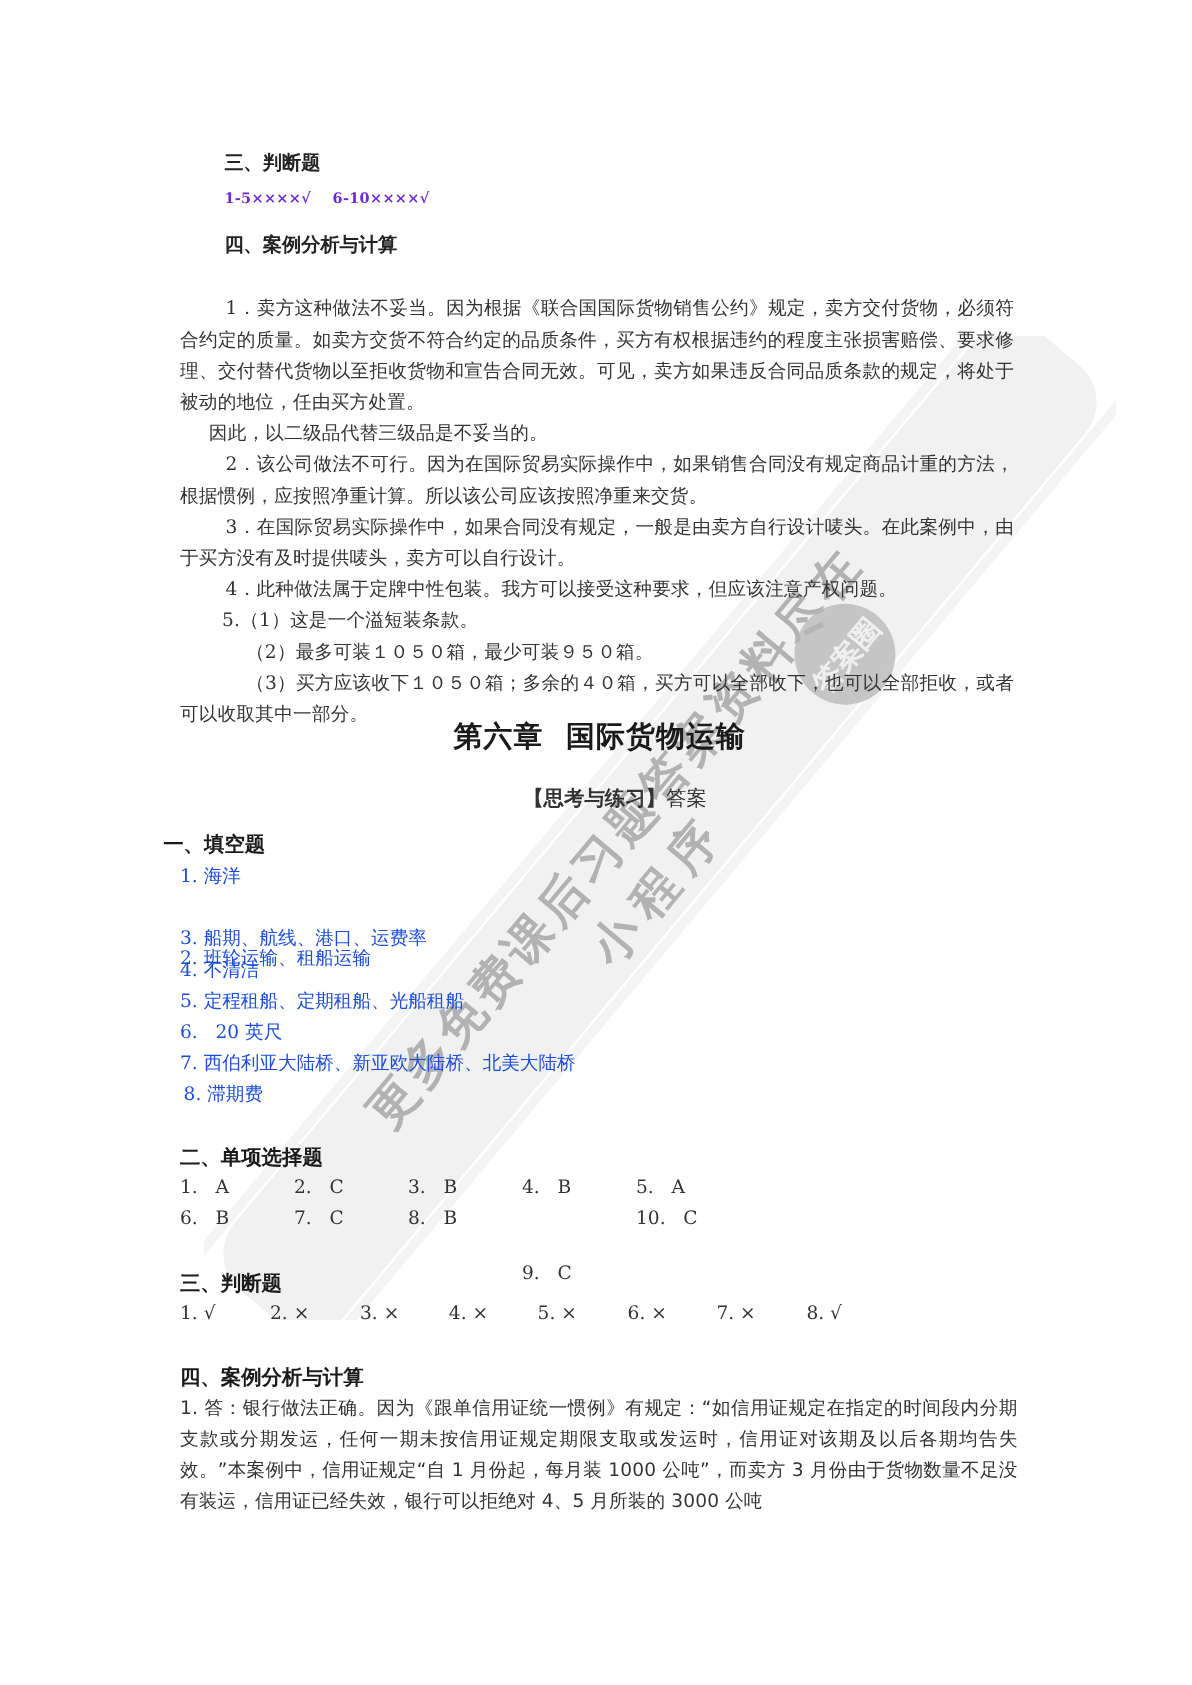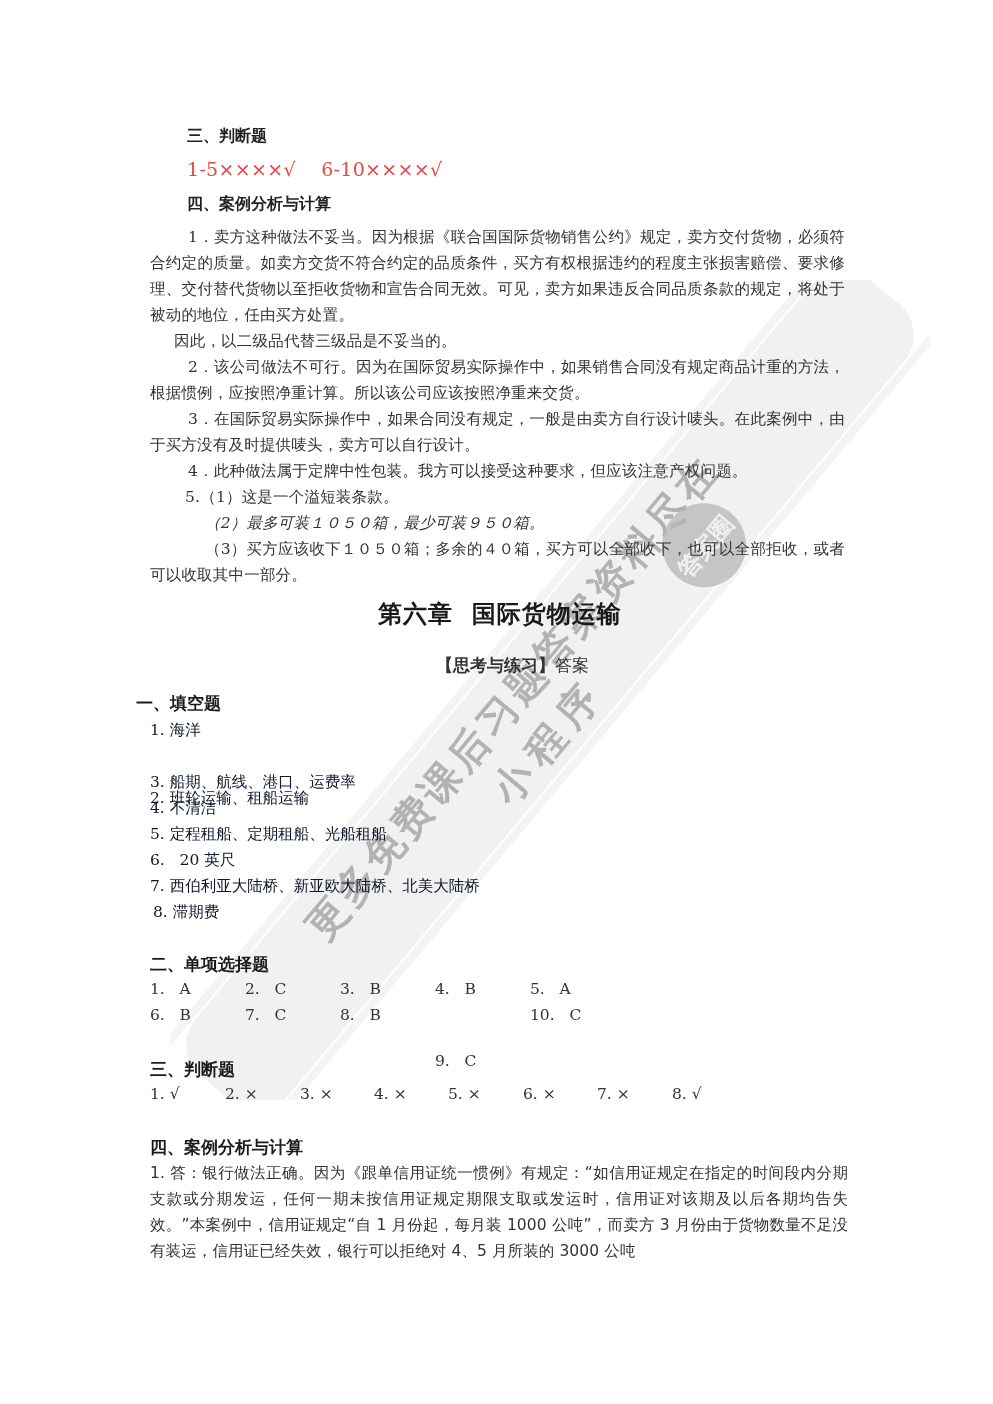--- a/index.html
+++ b/index.html
@@ -9,27 +9,27 @@
       color: #2a2a2a;
     }
     .page { position: absolute; left: 0; top: 0; width: 993px; height: 1404px; }
     .watermark {
       position: absolute; left: 170px; top: 280px; width: 760px; height: 820px;
       pointer-events: none; z-index: 0;
     }
     .content { position: relative; z-index: 1; }
     .abs { position: absolute; white-space: nowrap; }
     .h-sec-a { font-size: 16px; font-weight: bold; font-family: "DejaVu Sans", sans-serif; color: #222; }
-    .line-a { font-size: 19px; color: #ef4444; letter-spacing: 0.3px; }
-    .para { position: absolute; left: 150px; width: 695px; font-size: 15.5px; line-height: 26px; color: #333; text-align: justify; letter-spacing: 0.2px; }
+    .line-a { font-size: 12px; color: #6d28d9; letter-spacing: 0.3px; font-weight: bold; }
+    .para { position: absolute; left: 150px; width: 695px; font-size: 15.5px; line-height: 26px; color: #333; text-align: justify; letter-spacing: 0.2px; margin-top: 20px; }
     .chapter-title { font-size: 24px; font-weight: bold; color: #1a1a1a; font-family: "DejaVu Sans", sans-serif; letter-spacing: 1px; }
     .sub-title { font-size: 17px; color: #333; }
     .sub-title b { font-weight: bold; }
     .h-sec-b { font-size: 17px; font-weight: bold; font-family: "DejaVu Sans", sans-serif; color: #1a1a1a; }
-    .fill-item { font-size: 15.5px; color: #0f172a; }
+    .fill-item { font-size: 15.5px; color: #1d4ed8; }
     .mc-row { position: absolute; left: 150px; font-size: 15.5px; color: #333; }
     .mc-cell { position: absolute; white-space: nowrap; }
     .para-b { position: absolute; left: 150px; width: 698px; font-size: 15.5px; line-height: 26px; color: #333; font-family: "DejaVu Sans", sans-serif; text-align: justify; letter-spacing: 0.1px; }
   </style>
 </head>
 <body>
 
 <div class="page">
 
   <svg class="watermark" viewBox="0 0 760 820" xmlns="http://www.w3.org/2000/svg">
@@ -53,21 +53,21 @@
 
     <div class="abs h-sec-a" style="left:187px; top:194px;">四、案例分析与计算</div>
 
     <div class="para" style="top:224px; text-indent:38px;">1．卖方这种做法不妥当。因为根据《联合国国际货物销售公约》规定，卖方交付货物，必须符合约定的质量。如卖方交货不符合约定的品质条件，买方有权根据违约的程度主张损害赔偿、要求修理、交付替代货物以至拒收货物和宣告合同无效。可见，卖方如果违反合同品质条款的规定，将处于被动的地位，任由买方处置。</div>
     <div class="para" style="top:328px; text-indent:24px;">因此，以二级品代替三级品是不妥当的。</div>
     <div class="para" style="top:354px; text-indent:38px;">2．该公司做法不可行。因为在国际贸易实际操作中，如果销售合同没有规定商品计重的方法，根据惯例，应按照净重计算。所以该公司应该按照净重来交货。</div>
     <div class="para" style="top:406px; text-indent:38px;">3．在国际贸易实际操作中，如果合同没有规定，一般是由卖方自行设计唛头。在此案例中，由于买方没有及时提供唛头，卖方可以自行设计。</div>
     <div class="para" style="top:458px; text-indent:38px;">4．此种做法属于定牌中性包装。我方可以接受这种要求，但应该注意产权问题。</div>
 
     <div class="para" style="top:484px; text-indent:35px;">5.（1）这是一个溢短装条款。</div>
-    <div class="para" style="top:510px; text-indent:55px;font-style:italic;">（2）最多可装１０５０箱，最少可装９５０箱。</div>
+    <div class="para" style="top:510px; text-indent:55px;">（2）最多可装１０５０箱，最少可装９５０箱。</div>
     <div class="para" style="top:536px; text-indent:55px;">（3）买方应该收下１０５０箱；多余的４０箱，买方可以全部收下，也可以全部拒收，或者可以收取其中一部分。</div>
 
     <div class="abs chapter-title" style="left:378px; top:598px; white-space:pre;">第六章  国际货物运输</div>
     <div class="abs sub-title" style="left:436px; top:654px;">
       <b>【思考与练习】</b><span>答案</span>
     </div>
 
     <div class="abs h-sec-b" style="left:136px; top:692px;">一、填空题</div>
     <div class="abs fill-item" style="left:150px; top:720px;">1. 海洋</div>
     <div class="abs fill-item" style="left:150px; top:788px;">2. 班轮运输、租船运输</div>

